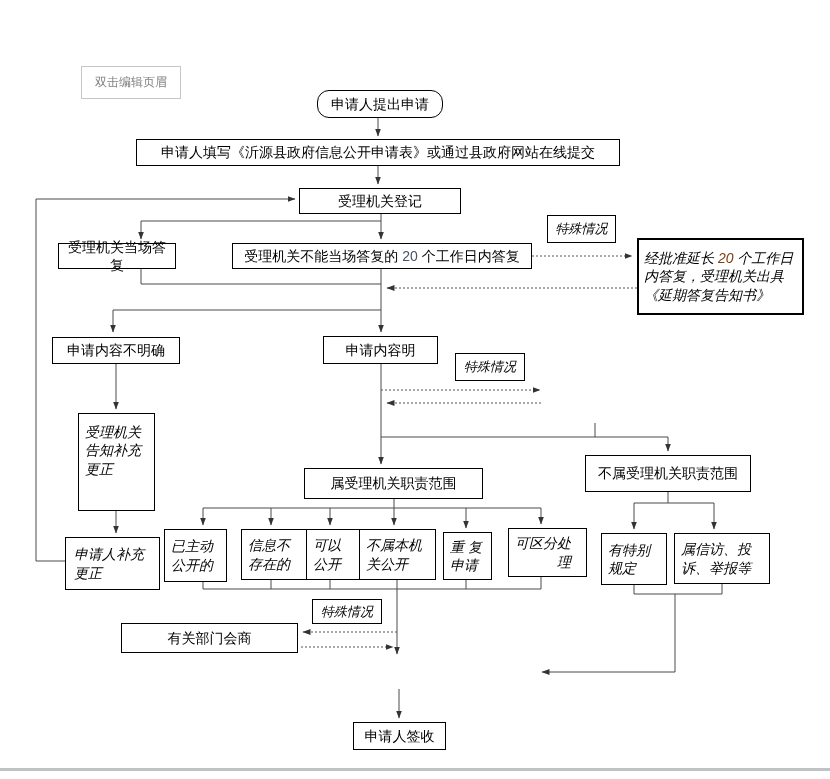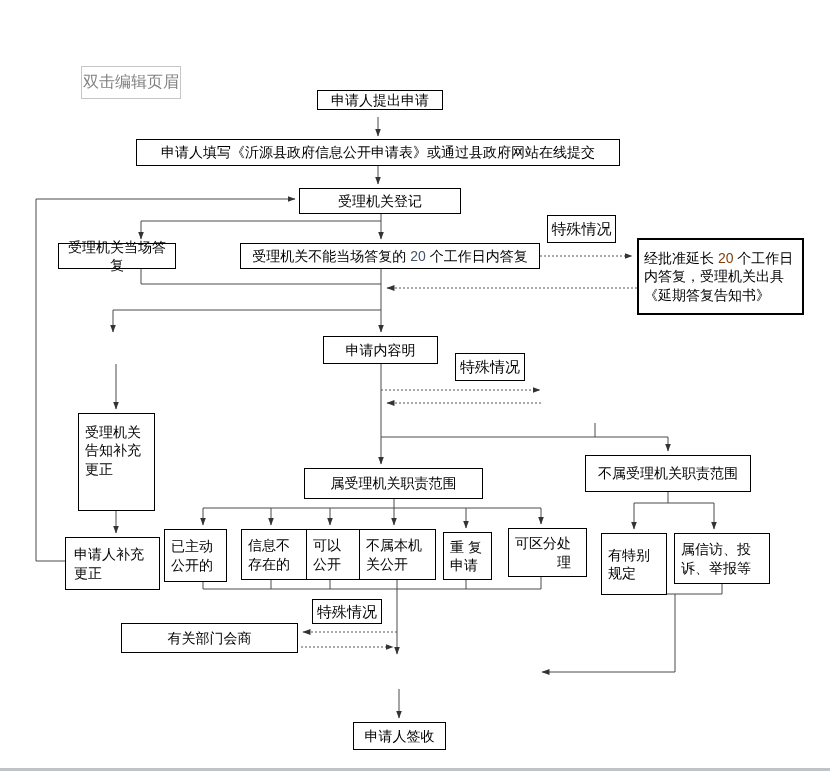--- a/index.html
+++ b/index.html
@@ -9,29 +9,29 @@
   }
   #connectors{position:absolute;left:0;top:0;z-index:0;}
   .ln{stroke:#4a4a4a;stroke-width:1;fill:none;}
   .dt{stroke:#555;stroke-width:1;fill:none;stroke-dasharray:2 2;}
   .node{
     position:absolute;box-sizing:border-box;border:1px solid #000;background:#fff;
     display:flex;align-items:center;justify-content:center;text-align:center;
     font-size:14px;line-height:1.32;padding:1px 3px;z-index:1;
   }
   .node span{white-space:pre-line;}
-  .tl{justify-content:flex-start;text-align:left;padding-left:6px;}
+  .tl{justify-content:flex-start;text-align:left;padding-left:6px;font-style:italic;}
   .top{align-items:flex-start;padding-top:9px;}
   .thick{border-width:2px;}
-  .lbl{font-size:15px;}
+  .lbl{font-size:13px;font-style:italic;}
   .num-days{color:#44546a;}
   .num-ext{color:#843c0c;}
   #hint{
     position:absolute;left:81px;top:66px;width:100px;height:33px;box-sizing:border-box;
-    border:1px solid #c6c6c6;background:#fff;color:#808080;font-size:16px;
+    border:1px solid #c6c6c6;background:#fff;color:#808080;font-size:12px;
     display:flex;align-items:center;justify-content:center;z-index:1;
   }
   #bottom-bar{position:absolute;left:0;top:768px;width:830px;height:3px;background:#bfc3c6;z-index:1;}
 </style>
 </head>
 <body>
 
 <div id="canvas">
 
   <svg id="connectors" width="830" height="779">
@@ -78,48 +78,51 @@
     <path class="dt" marker-end="url(#ah)" d="M381,390 H540"></path>
     <path class="dt" marker-end="url(#ah)" d="M541,403 H387"></path>
     <path class="dt" marker-end="url(#ah)" d="M397,632 H303"></path>
     <path class="dt" marker-end="url(#ah)" d="M301,647 H393"></path>
   </svg>
 
   <div id="hint">
     <span>双击编辑页眉</span>
   </div>
 
-  <div class="node" style="left:317px;top:90px;width:126px;height:20px;">
+  <div class="node" style="left:317px;top:90px;width:126px;height:28px;border-radius:12px;">
     <span>申请人提出申请</span>
   </div>
 
   <div class="node" style="left:299px;top:188px;width:162px;height:26px;">
     <span>受理机关登记</span>
   </div>
 
   <div class="node" style="left:136px;top:139px;width:484px;height:27px;">
     <span>申请人填写《沂源县政府信息公开申请表》或通过县政府网站在线提交</span>
   </div>
 
   <div class="node" style="left:58px;top:243px;width:118px;height:26px;">
     <span>受理机关当场答复</span>
   </div>
 
-  <div class="node" style="left:232px;top:243px;width:300px;height:26px;margin-left:8px;">
+  <div class="node" style="left:232px;top:243px;width:300px;height:26px;">
     <span><span>受理机关不能当场答复的 </span><span class="num-days">20</span><span> 个工作日内答复</span></span>
   </div>
 
   <div class="node lbl" style="left:547px;top:215px;width:69px;height:28px;">
     <span>特殊情况</span>
   </div>
 
   <div class="node tl thick" style="left:637px;top:238px;width:167px;height:77px;padding:2px 5px;">
     <span><span>经批准延长 </span><span class="num-ext">20</span><span> 个工作日内答复，受理机关出具《延期答复告知书》</span></span>
   </div>
 
+  <div class="node" style="left:52px;top:337px;width:128px;height:27px;">
+    <span>申请内容不明确</span>
+  </div>
 
   <div class="node" style="left:323px;top:336px;width:115px;height:28px;">
     <span>申请内容明</span>
   </div>
 
   <div class="node lbl" style="left:455px;top:353px;width:70px;height:28px;">
     <span>特殊情况</span>
   </div>
 
 
@@ -165,21 +168,21 @@
   <div class="node tl" style="left:443px;top:532px;width:49px;height:48px;">
     <span>重 复
 申请</span>
   </div>
 
   <div class="node tl" style="left:508px;top:528px;width:79px;height:49px;text-align:right;">
     <span>可区分处
 理</span>
   </div>
 
-  <div class="node tl" style="left:601px;top:533px;width:66px;height:62px;">
+  <div class="node tl" style="left:601px;top:533px;width:66px;height:52px;">
     <span>有特别
 规定</span>
   </div>
 
   <div class="node tl" style="left:674px;top:533px;width:96px;height:51px;">
     <span>属信访、投
 诉、举报等</span>
   </div>
 
   <div class="node lbl" style="left:312px;top:599px;width:70px;height:25px;">

